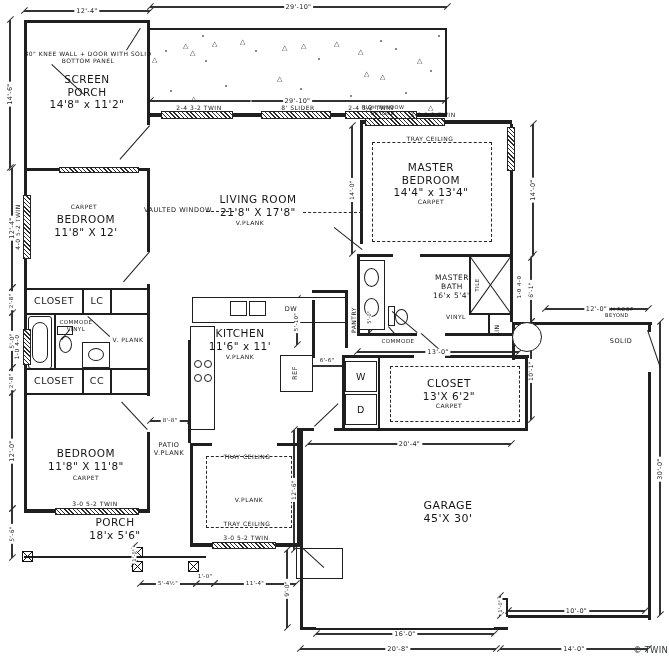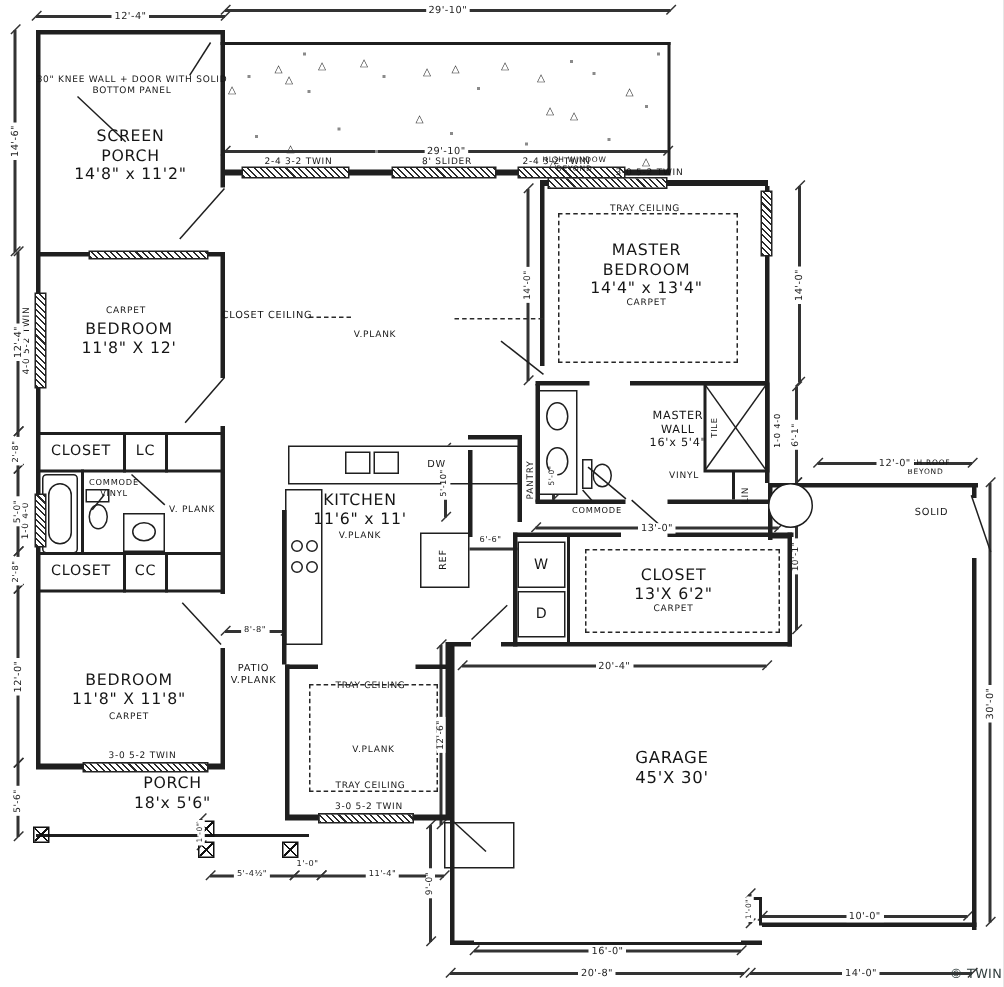--- a/index.html
+++ b/index.html
@@ -278,34 +278,38 @@
     <div class="tick" style="left: 655.5px; top: 614.4px;"></div>
     <div class="dim-label v" style="font-size: 6.5px; left: 660px; top: 468.5px;">30'-0"</div>
     <div class="dim-line" style="left: 499.4px; top: 596px; width: 1.2px; height: 20px;"></div>
     <div class="tick" style="left: 495.5px; top: 595.4px;"></div>
     <div class="tick" style="left: 495.5px; top: 615.4px;"></div>
     <div class="dim-label v" style="font-size: 5px; left: 500px; top: 606px;">1'-0"</div>
     <div class="dim-line" style="left: 133.4px; top: 546px; width: 1.2px; height: 18px;"></div>
     <div class="tick" style="left: 129.5px; top: 545.4px;"></div>
     <div class="tick" style="left: 129.5px; top: 563.4px;"></div>
     <div class="dim-label v" style="font-size: 5px; left: 134px; top: 555px;">1'-0"</div>
-    <div class="lbl" style="left: 87px; top: 92px; font-size: 10.5px; margin-top: 12px;">
+    <div class="lbl" style="left: 87px; top: 92px; font-size: 10.5px;">
       <div>SCREEN</div>
       <div>PORCH</div>
       <div>14'8" x 11'2"</div>
     </div>
     <div class="lbl" style="left: 88px; top: 57px; font-size: 6px;">
       <div>30" KNEE WALL + DOOR WITH SOLID</div>
       <div>BOTTOM PANEL</div>
     </div>
+    <div class="lbl" style="left: 258px; top: 206px; font-size: 10.5px;">
+      <div>LIVING ROOM</div>
+      <div>21'8" X 17'8"</div>
+    </div>
     <div class="lbl" style="left: 250px; top: 223px; font-size: 6px;">
       <div>V.PLANK</div>
     </div>
     <div class="lbl" style="left: 178px; top: 211px; font-size: 6.5px;">
-      <div>CLOSET CEILING</div>
+      <div>VAULTED WINDOW</div>
     </div>
     <div class="lbl" style="left: 431px; top: 180px; font-size: 10.5px;">
       <div>MASTER</div>
       <div>BEDROOM</div>
       <div>14'4" x 13'4"</div>
     </div>
     <div class="lbl" style="left: 431px; top: 202px; font-size: 6px;">
       <div>CARPET</div>
     </div>
     <div class="lbl" style="left: 430px; top: 139px; font-size: 6px;">
@@ -359,21 +363,21 @@
       <div>DW</div>
     </div>
     <div class="lbl rot" style="left: 296px; top: 373px; font-size: 6.5px;">
       <div>REF</div>
     </div>
     <div class="lbl rot" style="left: 354px; top: 320px; font-size: 6px;">
       <div>PANTRY</div>
     </div>
     <div class="lbl" style="left: 452px; top: 286px; font-size: 7.5px;">
       <div>MASTER</div>
-      <div>WALL</div>
+      <div>BATH</div>
       <div>16'x 5'4"</div>
     </div>
     <div class="lbl" style="left: 456px; top: 317px; font-size: 6px;">
       <div>VINYL</div>
     </div>
     <div class="lbl" style="left: 398px; top: 341px; font-size: 5.5px;">
       <div>COMMODE</div>
     </div>
     <div class="lbl rot" style="left: 477px; top: 285px; font-size: 5.5px;">
       <div>TILE</div>

